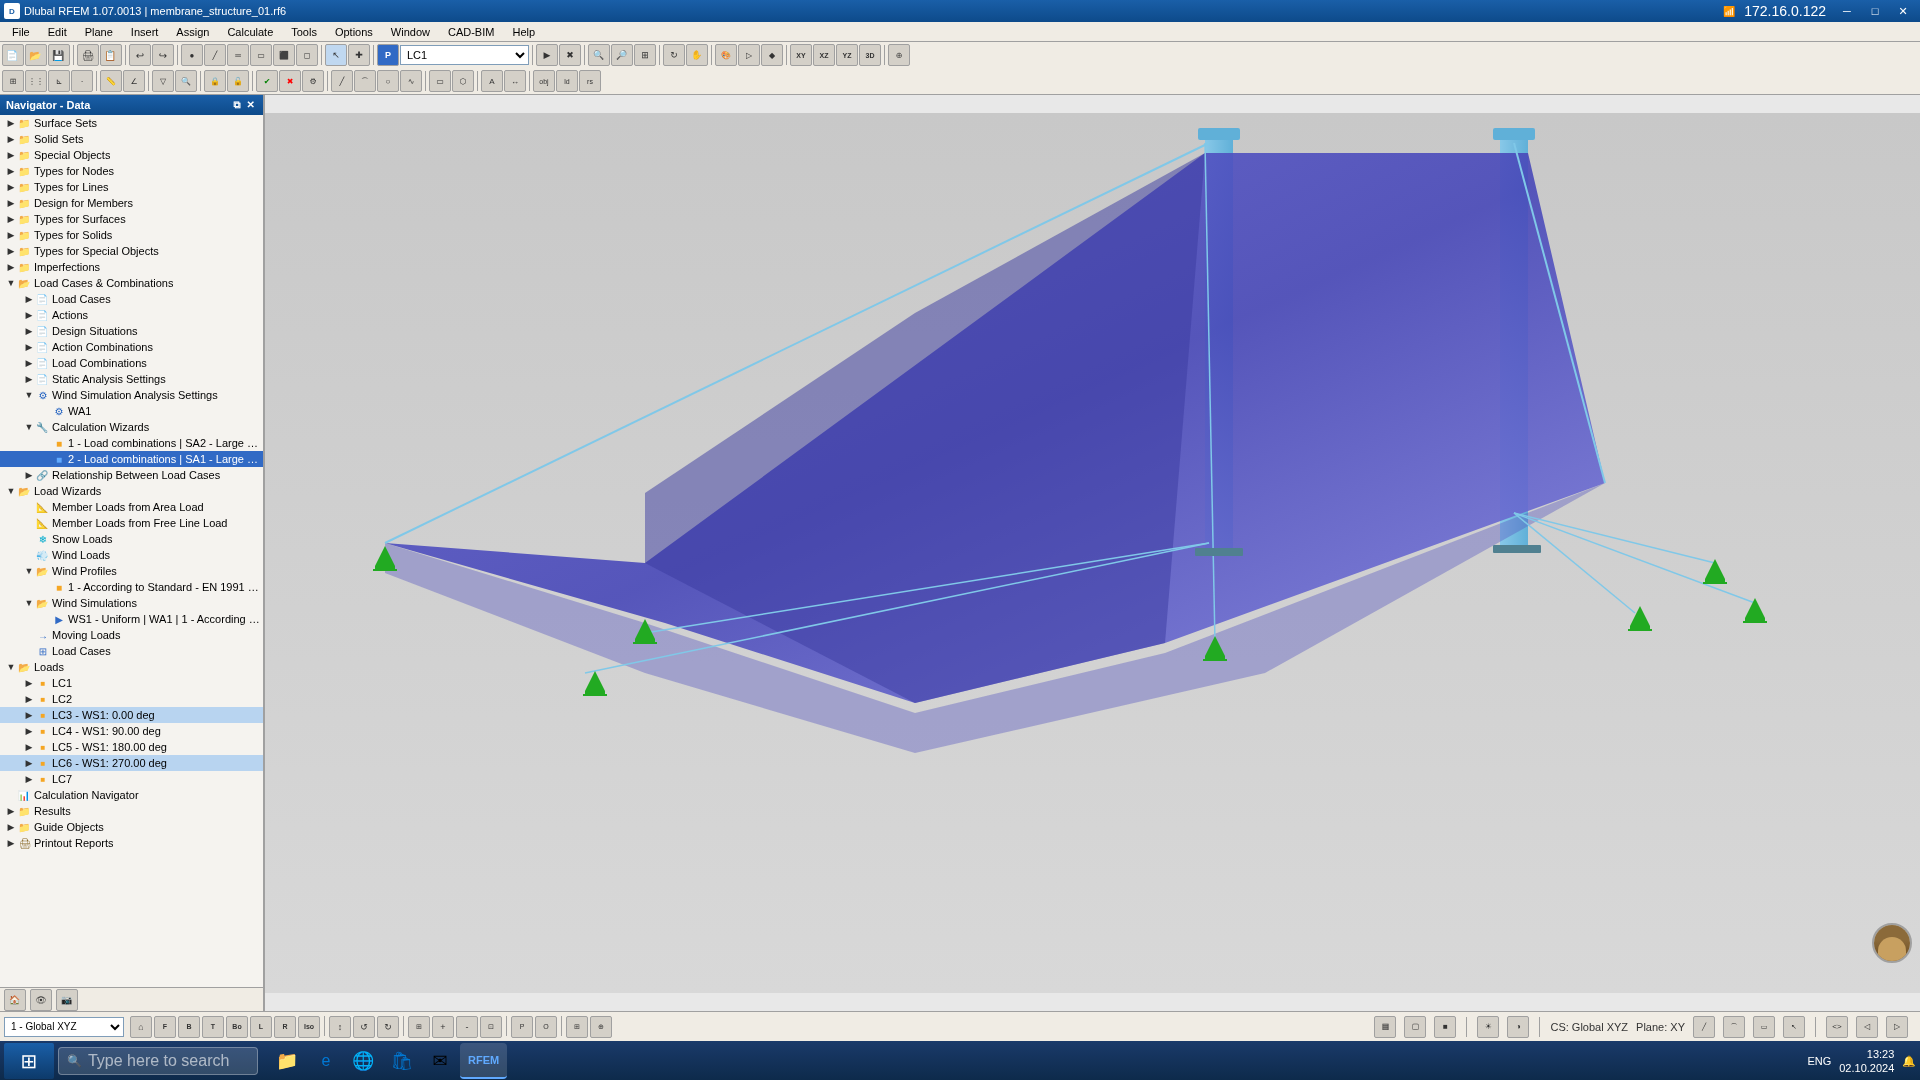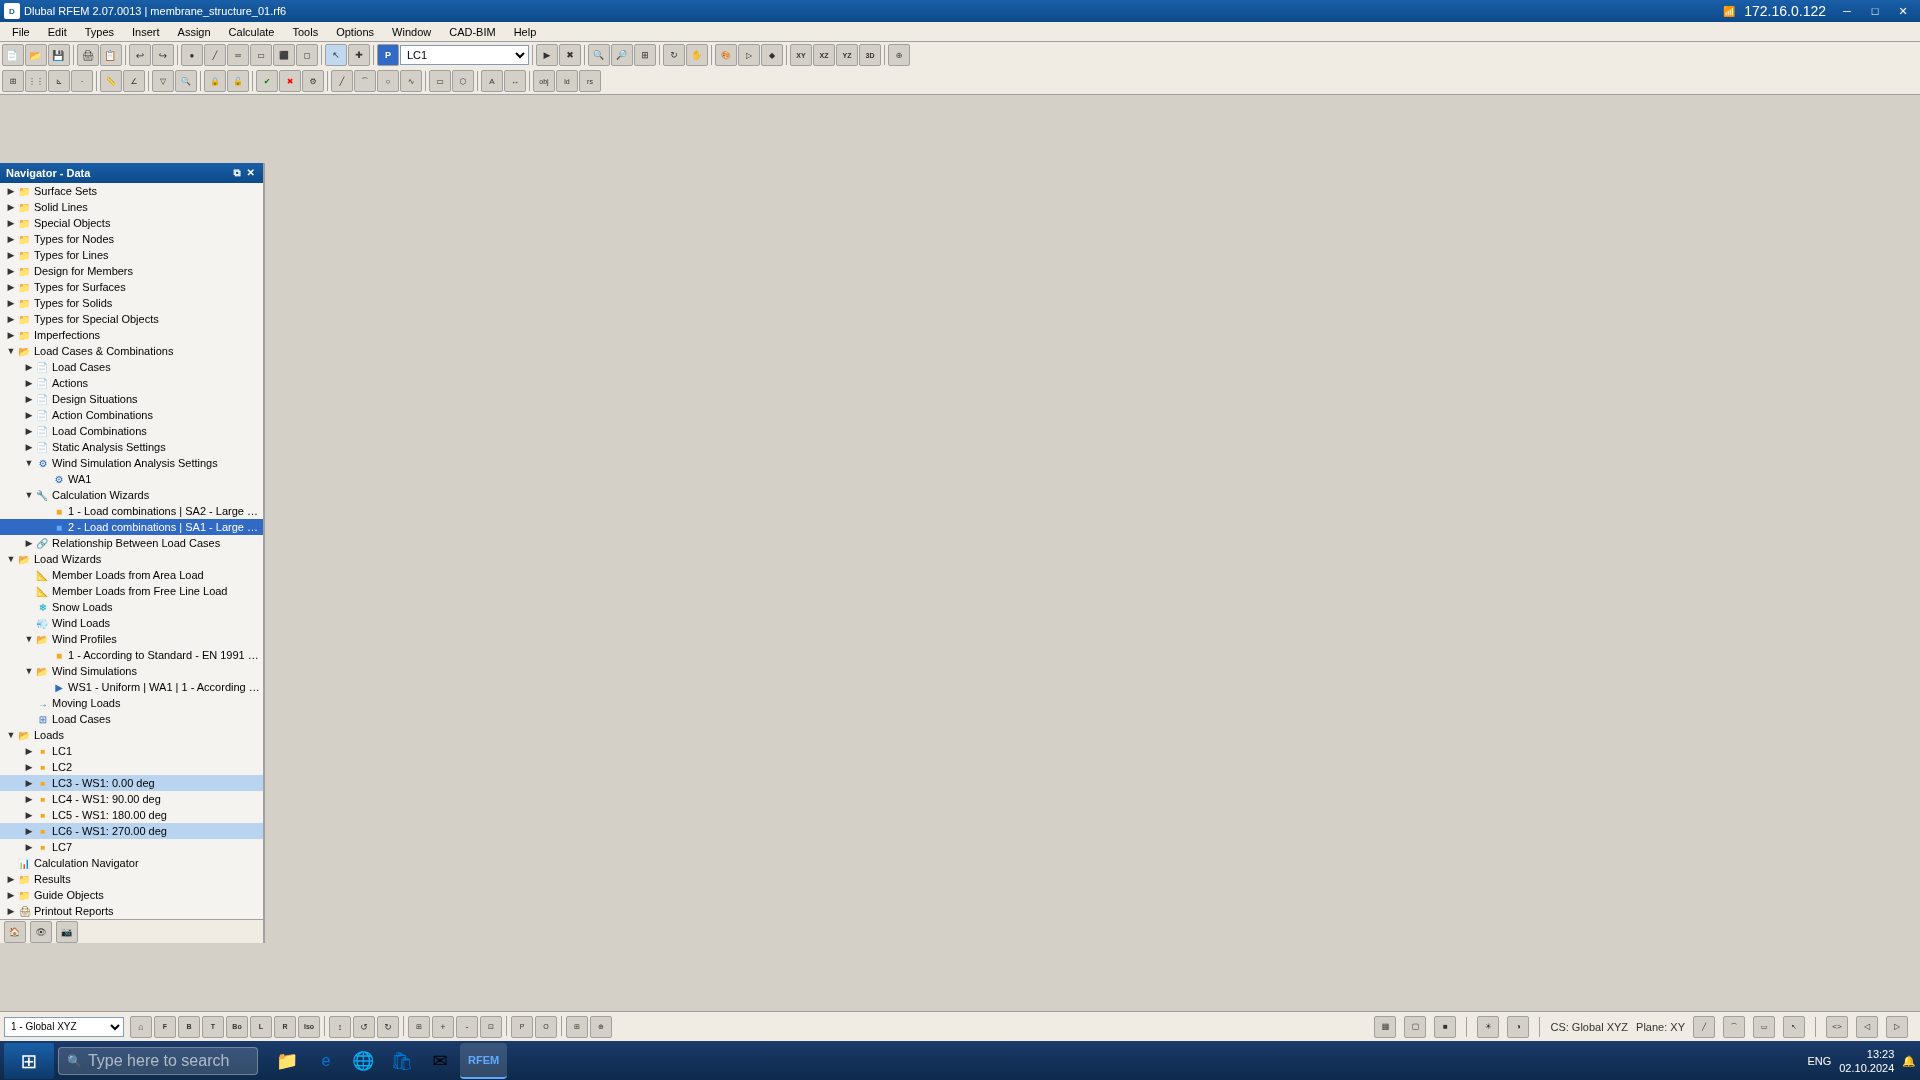--- a/index.html
+++ b/index.html
@@ -241,37 +241,37 @@
     }
 
     .toolbar-row2 { min-height: 26px; }
   </style>
 </head>
 <body>
 
 <div class="title-bar">
   <div class="title-bar-left">
     <div class="title-bar-logo">D</div>
-    <span>Dlubal RFEM 2.07.0013 | membrane_structure_01.rf6</span>
+    <span>Dlubal RFEM 1.07.0013 | membrane_structure_01.rf6</span>
   </div>
   <div style="display:flex; align-items:center; gap: 8px;">
     <span style="font-size:10px;">📶</span>
     <span style="font-size:14px;">172.16.0.122</span>
     <div class="title-bar-controls">
       <div class="title-bar-btn">─</div>
       <div class="title-bar-btn">□</div>
       <div class="title-bar-btn close">✕</div>
     </div>
   </div>
 </div>
 
 <div class="menu-bar">
   <div class="menu-item">File</div>
   <div class="menu-item">Edit</div>
-  <div class="menu-item">Types</div>
+  <div class="menu-item">Plane</div>
   <div class="menu-item">Insert</div>
   <div class="menu-item">Assign</div>
   <div class="menu-item">Calculate</div>
   <div class="menu-item">Tools</div>
   <div class="menu-item">Options</div>
   <div class="menu-item">Window</div>
   <div class="menu-item">CAD-BIM</div>
   <div class="menu-item">Help</div>
 </div>
 
@@ -358,42 +358,42 @@
     <div class="toolbar-separator"></div>
     <div class="toolbar-btn" style="font-size:8px;">A</div>
     <div class="toolbar-btn" style="font-size:8px;">↔</div>
     <div class="toolbar-separator"></div>
     <div class="toolbar-btn" style="font-size:7px;">obj</div>
     <div class="toolbar-btn" style="font-size:7px;">ld</div>
     <div class="toolbar-btn" style="font-size:7px;">rs</div>
   </div>
 </div>
 
-<div class="main-area" style="height: calc(1080px - 22px - 20px - 52px - 30px - 40px); align-items: center;">
+<div class="main-area" style="height: calc(1080px - 22px - 20px - 52px - 30px - 40px);">
 
   <div class="navigator">
     <div class="navigator-header">
       <span>Navigator - Data</span>
       <div class="navigator-header-controls">
         <span class="nav-ctrl-btn">⧉</span>
         <span class="nav-ctrl-btn">✕</span>
       </div>
     </div>
 
     <div class="navigator-tree">
 
       <div class="tree-item" style="padding-left: 4px;">
         <div class="tree-expander">▶</div>
         <div class="tree-icon icon-folder">📁</div>
         <span class="tree-label">Surface Sets</span>
       </div>
       <div class="tree-item" style="padding-left: 4px;">
         <div class="tree-expander">▶</div>
         <div class="tree-icon icon-folder">📁</div>
-        <span class="tree-label">Solid Lines</span>
+        <span class="tree-label">Solid Sets</span>
       </div>
       <div class="tree-item" style="padding-left: 4px;">
         <div class="tree-expander">▶</div>
         <div class="tree-icon icon-folder">📁</div>
         <span class="tree-label">Special Objects</span>
       </div>
       <div class="tree-item" style="padding-left: 4px;">
         <div class="tree-expander">▶</div>
         <div class="tree-icon icon-folder">📁</div>
         <span class="tree-label">Types for Nodes</span>

